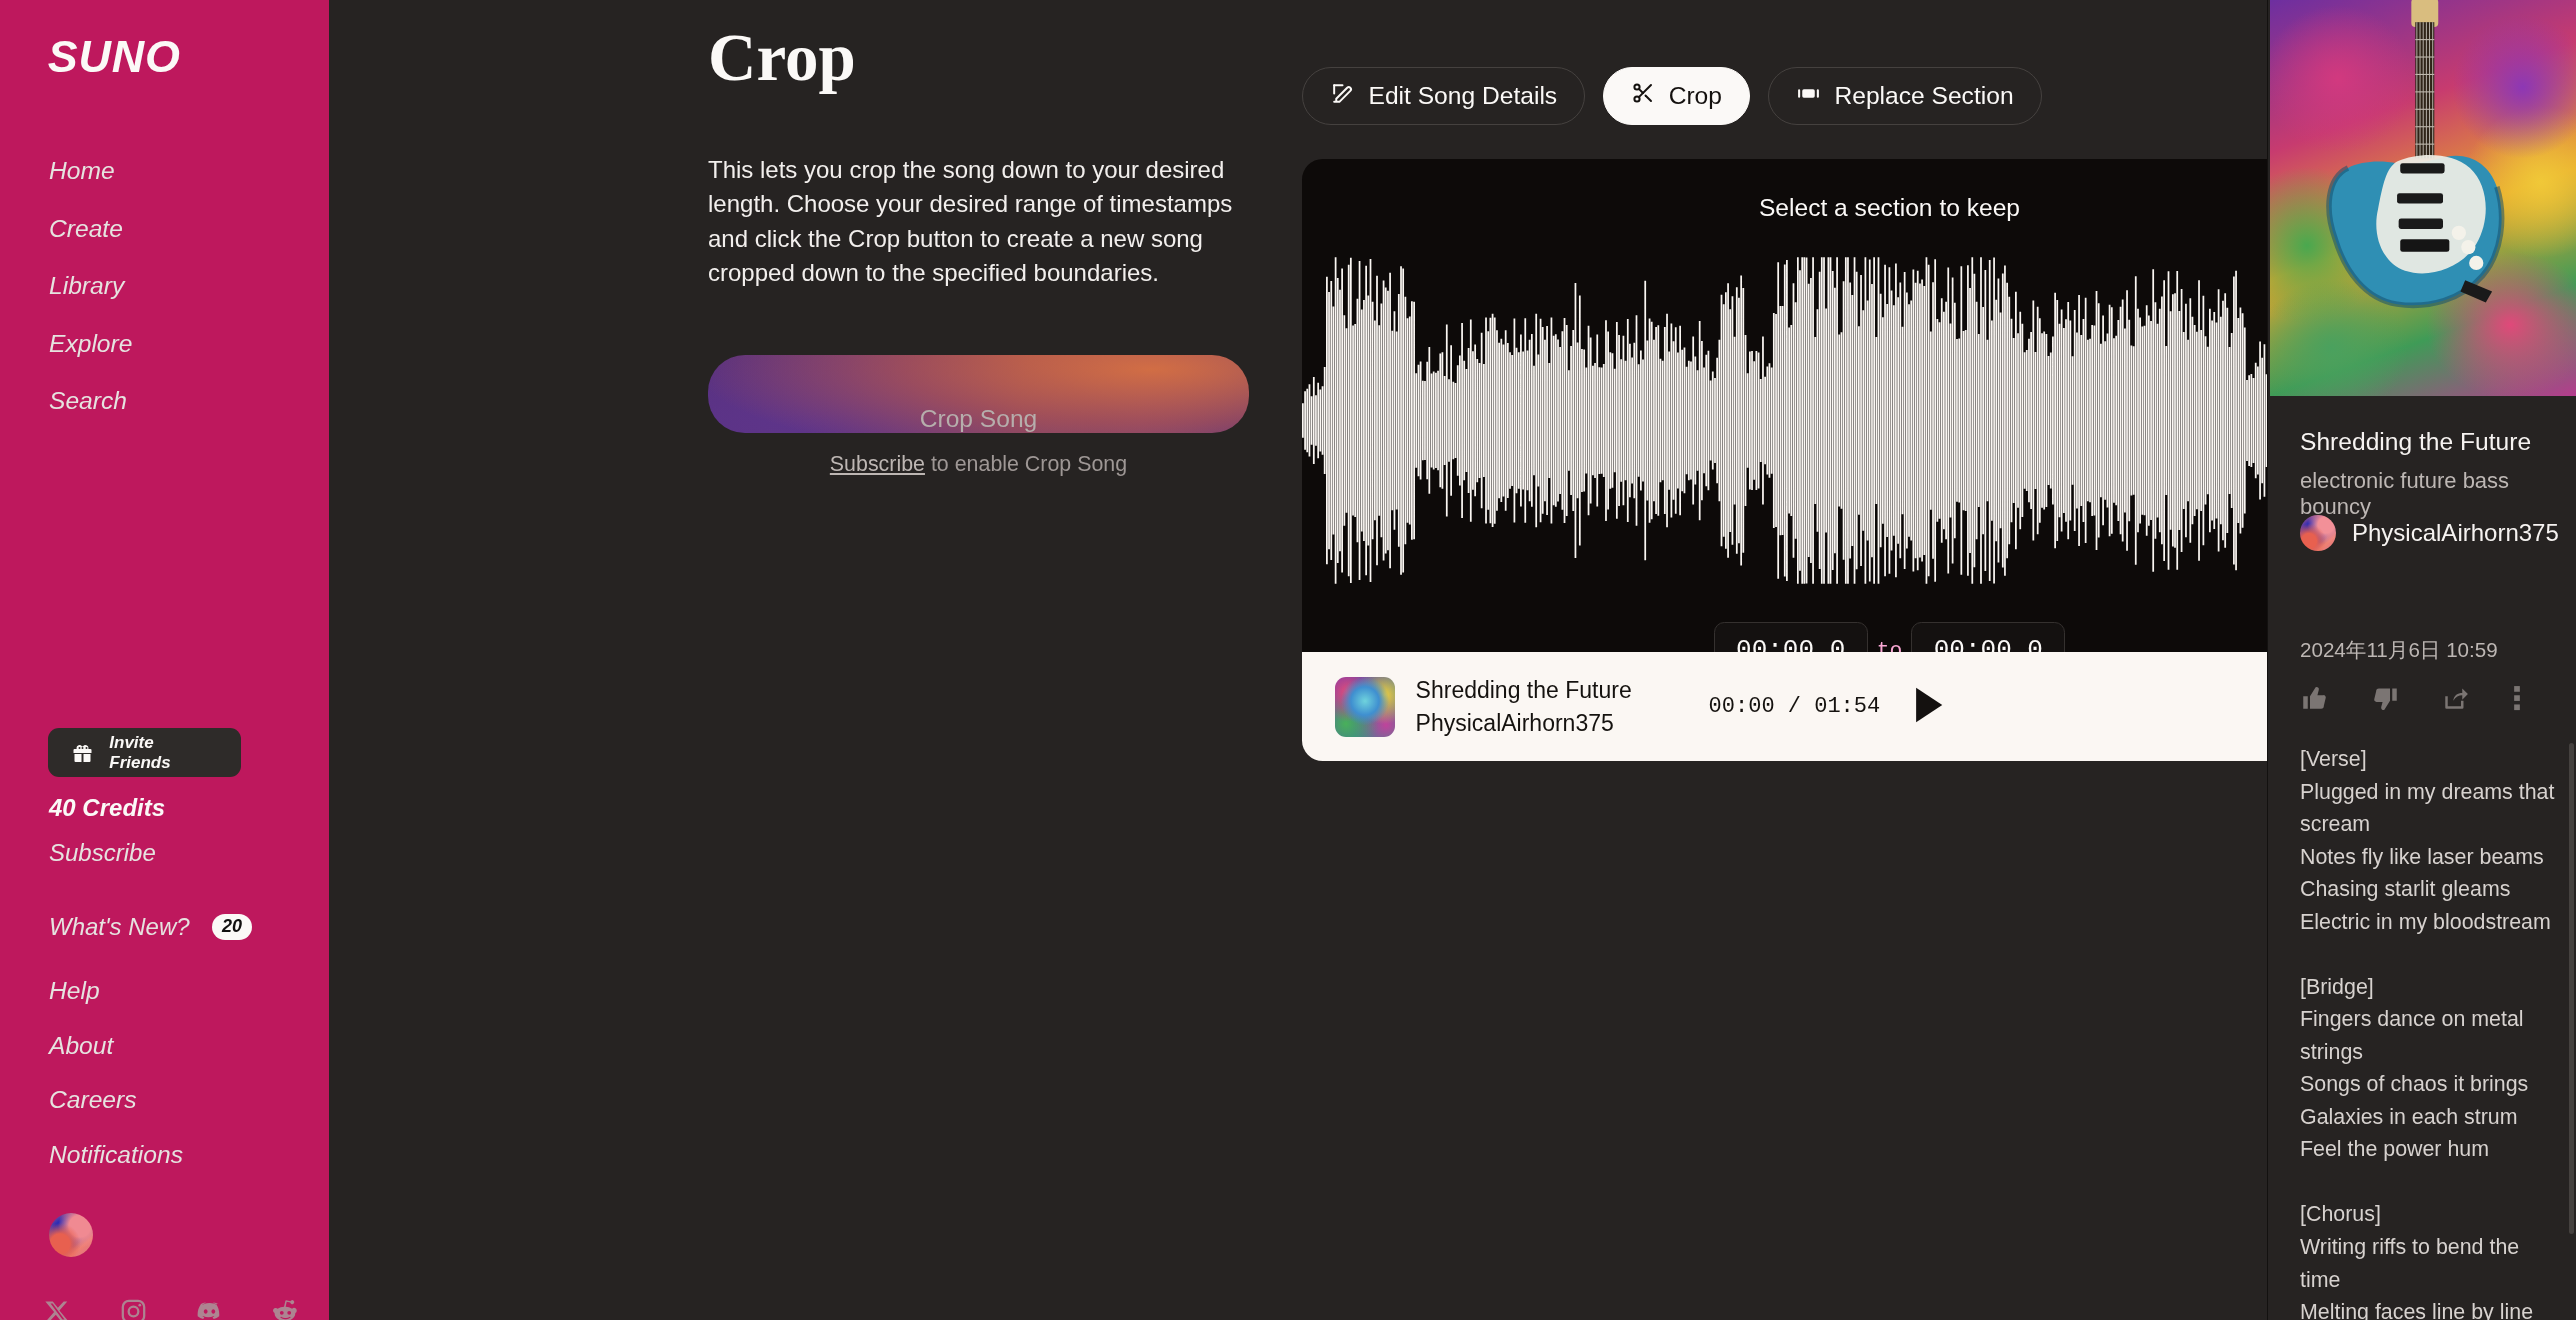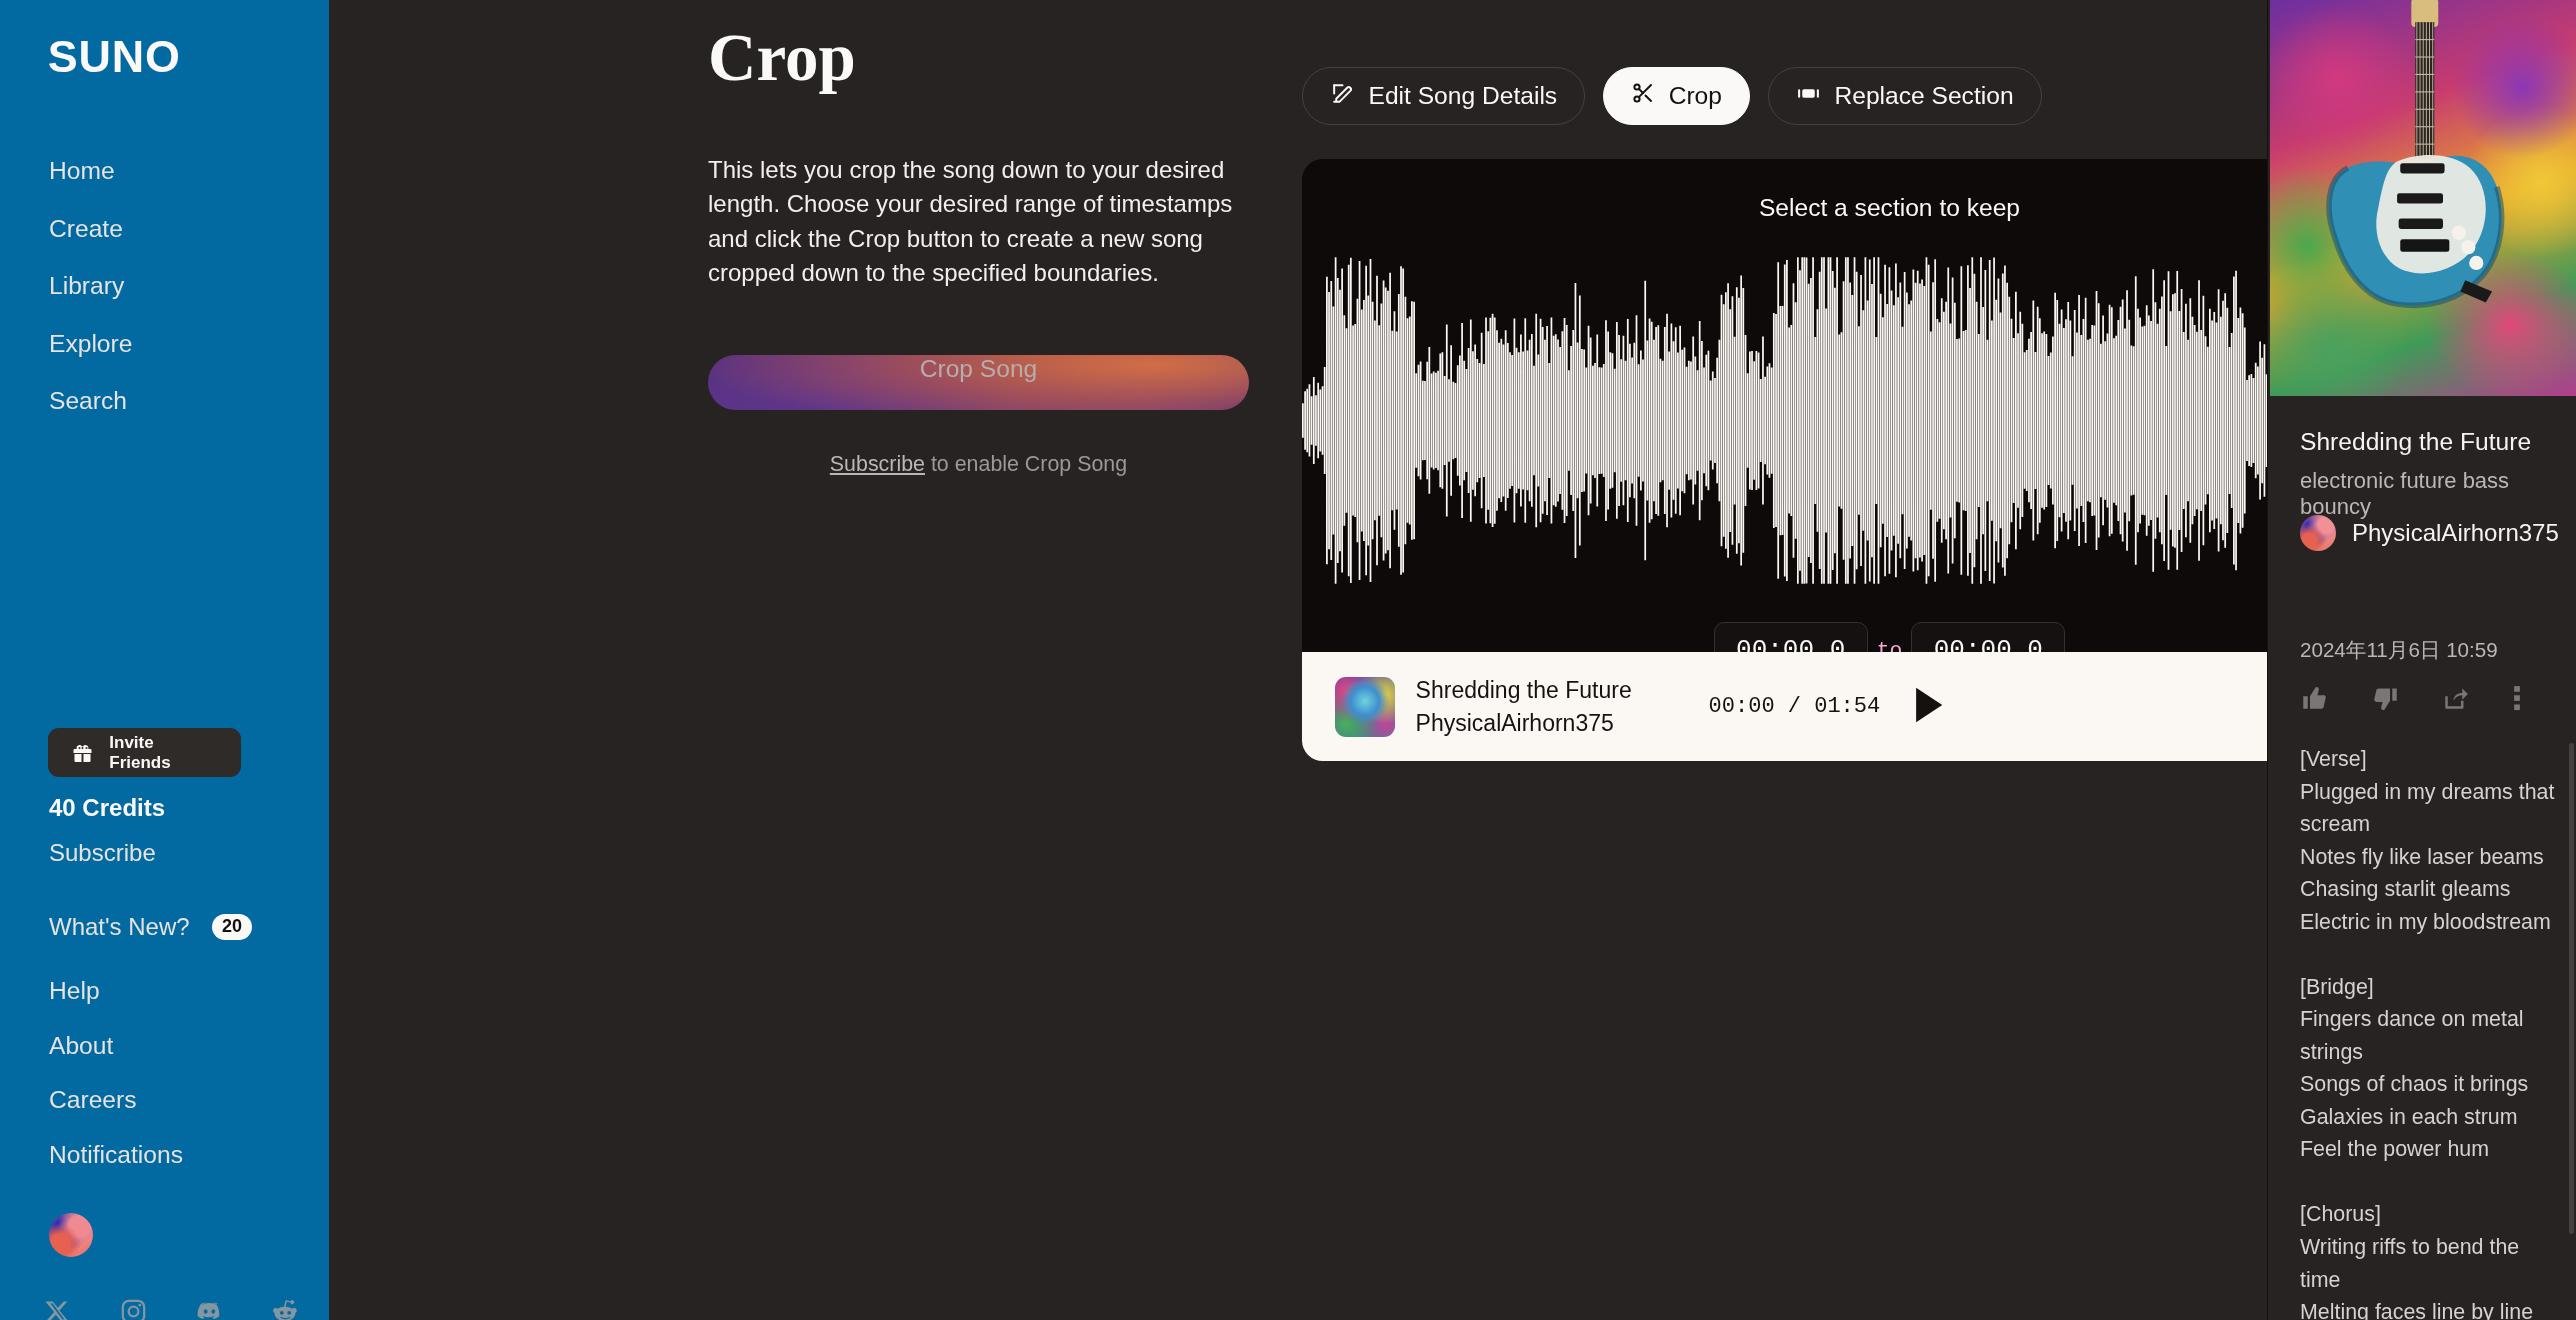--- a/index.html
+++ b/index.html
@@ -7,23 +7,24 @@
     width: 2576px; height: 1320px;
     background: #262322;
     font-family: "Liberation Sans", sans-serif;
     overflow: hidden;
   }
   #app { position: relative; width: 2576px; height: 1320px; display: flex; }
 
   
   #sidebar {
     width: 329px; height: 1320px;
-    background: #0369a1;
+    background: #be185d;
     flex: 0 0 329px;
     position: relative;
+    font-style: italic;
   }
   .logo {
     position: absolute; left: 49px; top: 32px;
     font-size: 44px; font-weight: 700; letter-spacing: 0.8px;
     color: #fbf9f7;
     font-family: "Liberation Sans", sans-serif;
     transform: scaleX(1.02);
   }
   .nav-top { position: absolute; left: 49px; top: 159px; }
   .nav-item {
@@ -82,27 +83,27 @@
     position: absolute; left: 379px; top: 24px;
     font-family: "Liberation Serif", serif;
     font-size: 67px; color: #fbf9f7; line-height: 1;
   }
   .page-desc {
     position: absolute; left: 379px; top: 153px; width: 527px;
     font-size: 24px; line-height: 1.43; color: #f2efed;
   }
   .crop-song-btn {
     position: absolute; left: 379px; top: 355px;
-    width: 541px; height: 55px; border-radius: 37px;
+    width: 541px; height: 78px; border-radius: 37px;
     border: none; cursor: not-allowed;
     background:
       radial-gradient(120% 180% at 82% 18%, rgba(214,112,66,.95) 0%, rgba(196,92,70,.55) 38%, rgba(120,60,120,0) 70%),
       radial-gradient(120% 200% at 20% 85%, rgba(92,52,140,.95) 0%, rgba(86,48,132,.6) 45%, rgba(86,48,132,0) 80%),
       linear-gradient(100deg, #5b3277 0%, #7b4070 26%, #b05b3e 58%, #8a4a6c 80%, #4a2f84 100%);
-    display: flex; align-items: flex-start; justify-content: center;
+    display: flex; align-items: flex-end; justify-content: center;
   }
   .crop-song-label { font-size: 24.6px; color: #b6aeac; font-family: "Liberation Sans", sans-serif; }
   .enable-note {
     position: absolute; left: 379px; top: 452px; width: 541px;
     text-align: center; font-size: 21.4px; color: #9e9795;
   }
   .enable-note u { color: #bdb6b3; }
 
   
   .tabs { position: absolute; left: 973px; top: 67px; display: flex; gap: 18px; }

